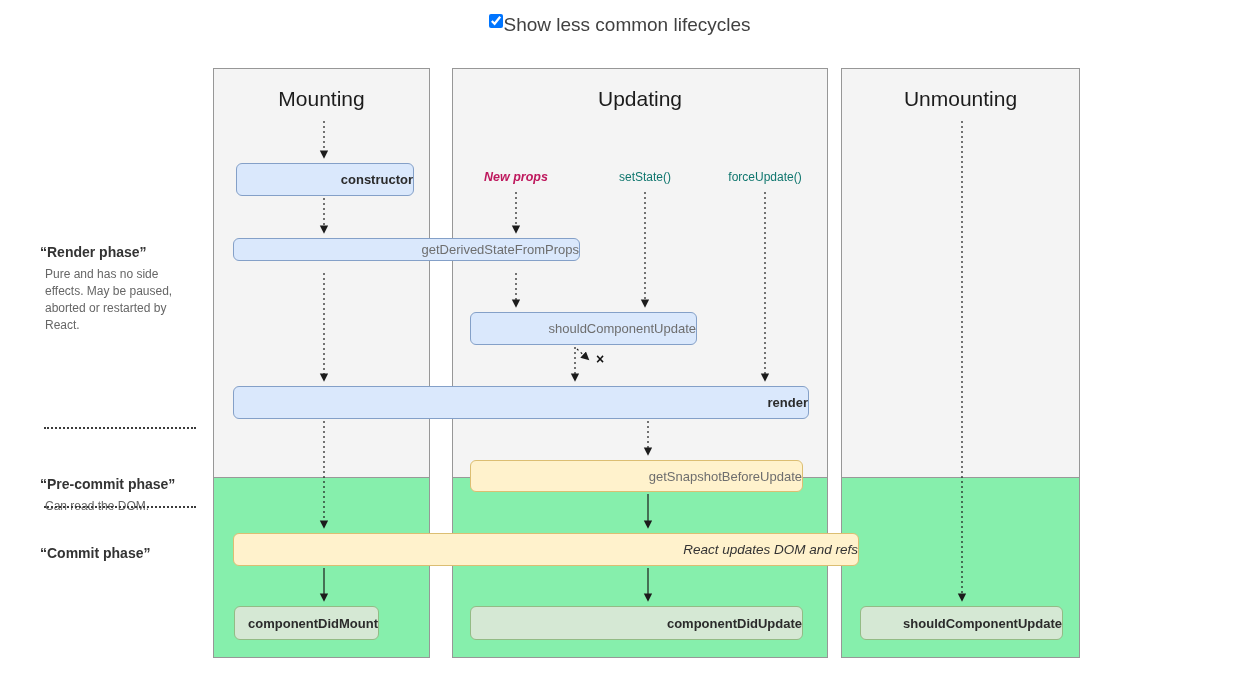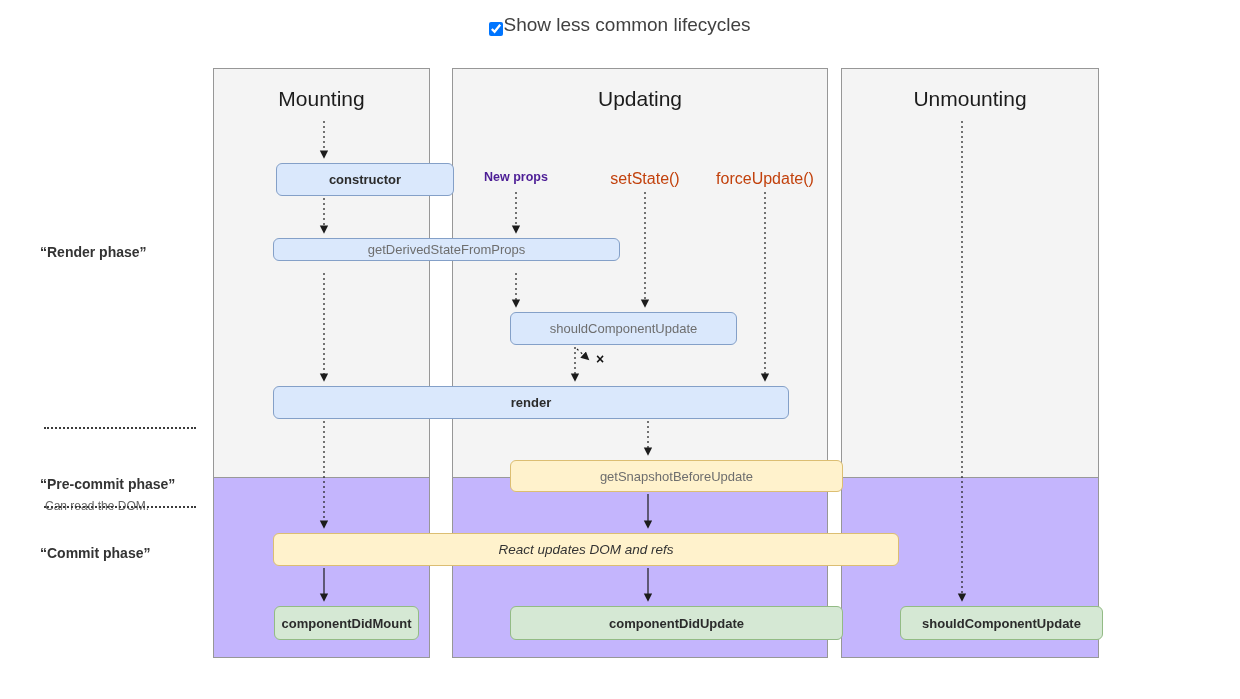--- a/index.html
+++ b/index.html
@@ -3,49 +3,49 @@
 <meta charset="utf-8">
 <style>
   html,body{margin:0;padding:0;background:#fff;}
   .canvas{
     position:relative;width:1240px;height:699px;overflow:hidden;
     font-family:"Liberation Sans", sans-serif;background:#fff;
   }
   
   .toggle-row{
     position:absolute;left:0;right:0;top:14px;
-    display:flex;align-items:flex-end;justify-content:center;gap:0;
+    display:flex;align-items:flex-start;justify-content:center;gap:0;
     font-size:19px;color:#414141;cursor:pointer;
   }
   .toggle-row input{width:14px;height:14px;margin:0;}
   
-  .panel{position:absolute;background:#c4b5fd;border:1px solid #979797;box-sizing:border-box;z-index:1;text-decoration:underline;}
+  .panel{position:absolute;background:#86efac;border:1px solid #979797;box-sizing:border-box;z-index:1;text-decoration:underline;}
   .panel-shade{position:absolute;left:0;right:0;top:0;height:408px;background:#f4f4f4;border-bottom:1px solid #999;}
   .panel-title{position:absolute;left:0;right:0;top:18px;text-align:center;font-size:21px;color:#1c1c1c;}
   
   .phase{position:absolute;left:40px;width:160px;z-index:2;}
   .phase-title{font-size:14px;font-weight:700;color:#333;margin:0 0 6px 0;}
   .phase-desc{font-size:12px;color:#666;line-height:1.42;width:150px;margin:0 auto;}
   .divider{position:absolute;left:44px;width:152px;border-top:2px dotted #3a3a3a;z-index:2;}
   
   .box{
-    position:absolute;display:flex;align-items:center;justify-content:center;
-    border-radius:6px;box-sizing:border-box;font-size:13px;z-index:4;text-align:center;margin-left:40px;
+    position:absolute;display:flex;align-items:center;justify-content:flex-end;
+    border-radius:6px;box-sizing:border-box;font-size:13px;z-index:4;text-align:center;
   }
   .box.blue{background:#dae8fc;border:1px solid #84a0c8;}
   .box.yellow{background:#fff2cc;border:1px solid #dcbe72;}
   .box.green{background:#d5e8d4;border:1px solid #93bb85;}
   .t-bold{font-weight:700;color:#2b2b2b;}
   .t-gray{font-weight:400;color:#6e6e6e;}
   .t-italic{font-style:italic;color:#333;font-size:13.5px;}
   .clickable{cursor:pointer;}
   
   .trigger{position:absolute;top:170px;transform:translateX(-50%);white-space:nowrap;z-index:3;}
-  .trigger.emph{font-size:12.5px;font-weight:700;color:#4c1d95;}
-  .trigger.plain{font-size:16px;color:#c2410c;}
+  .trigger.emph{font-size:12.5px;font-style:italic;font-weight:700;color:#be185d;}
+  .trigger.plain{font-size:12px;color:#0f766e;}
   
   svg.arrows{position:absolute;left:0;top:0;z-index:3;pointer-events:none;}
   .cancel-x{position:absolute;left:596px;top:351px;font-size:14px;font-weight:700;color:#111;z-index:4;}
 </style>
 </head>
 <body>
 
 <div class="canvas">
 
   <label class="toggle-row">
@@ -54,31 +54,32 @@
   </label>
 
   <div class="panel" style="left:213px;top:68px;width:217px;height:590px;">
     <div class="panel-shade"></div>
     <div class="panel-title">Mounting</div>
   </div>
   <div class="panel" style="left:452px;top:68px;width:376px;height:590px;">
     <div class="panel-shade"></div>
     <div class="panel-title">Updating</div>
   </div>
-  <div class="panel" style="left:841px;top:68px;width:258px;height:590px;">
+  <div class="panel" style="left:841px;top:68px;width:239px;height:590px;">
     <div class="panel-shade"></div>
     <div class="panel-title">Unmounting</div>
   </div>
 
   <span class="trigger emph" style="left:516px;">New props</span>
   <span class="trigger plain" style="left:645px;">setState()</span>
   <span class="trigger plain" style="left:765px;">forceUpdate()</span>
 
   <div class="phase" style="top:244px;">
     <p class="phase-title">“Render phase”</p>
+    <p class="phase-desc">Pure and has no side effects. May be paused, aborted or restarted by React.</p>
   </div>
   <div class="divider" style="top:427px;"></div>
   <div class="phase" style="top:451px;margin-top:25px;">
     <p class="phase-title">“Pre-commit phase”</p>
     <p class="phase-desc">Can read the DOM.</p>
   </div>
   <div class="divider" style="top:506px;"></div>
   <div class="phase" style="top:545px;">
     <p class="phase-title">“Commit phase”</p>
   </div>
@@ -117,21 +118,21 @@
     </div>
 
   <div class="box blue clickable" style="left:233px;top:238px;width:347px;height:23px;">
        <span class="t-gray">getDerivedStateFromProps</span>
     </div>
 
   <div class="box blue clickable" style="left:470px;top:312px;width:227px;height:33px;">
        <span class="t-gray">shouldComponentUpdate</span>
     </div>
 
-  <div class="box blue clickable" style="left:233px;top:386px;width:516px;height:33px;">
+  <div class="box blue clickable" style="left:233px;top:386px;width:576px;height:33px;">
        <span class="t-bold">render</span>
     </div>
 
   <div class="box yellow clickable" style="left:470px;top:460px;width:333px;height:32px;">
        <span class="t-gray">getSnapshotBeforeUpdate</span>
     </div>
 
   <div class="box yellow" style="left:233px;top:533px;width:626px;height:33px;">
        <span class="t-italic">React updates DOM and refs</span>
     </div>

